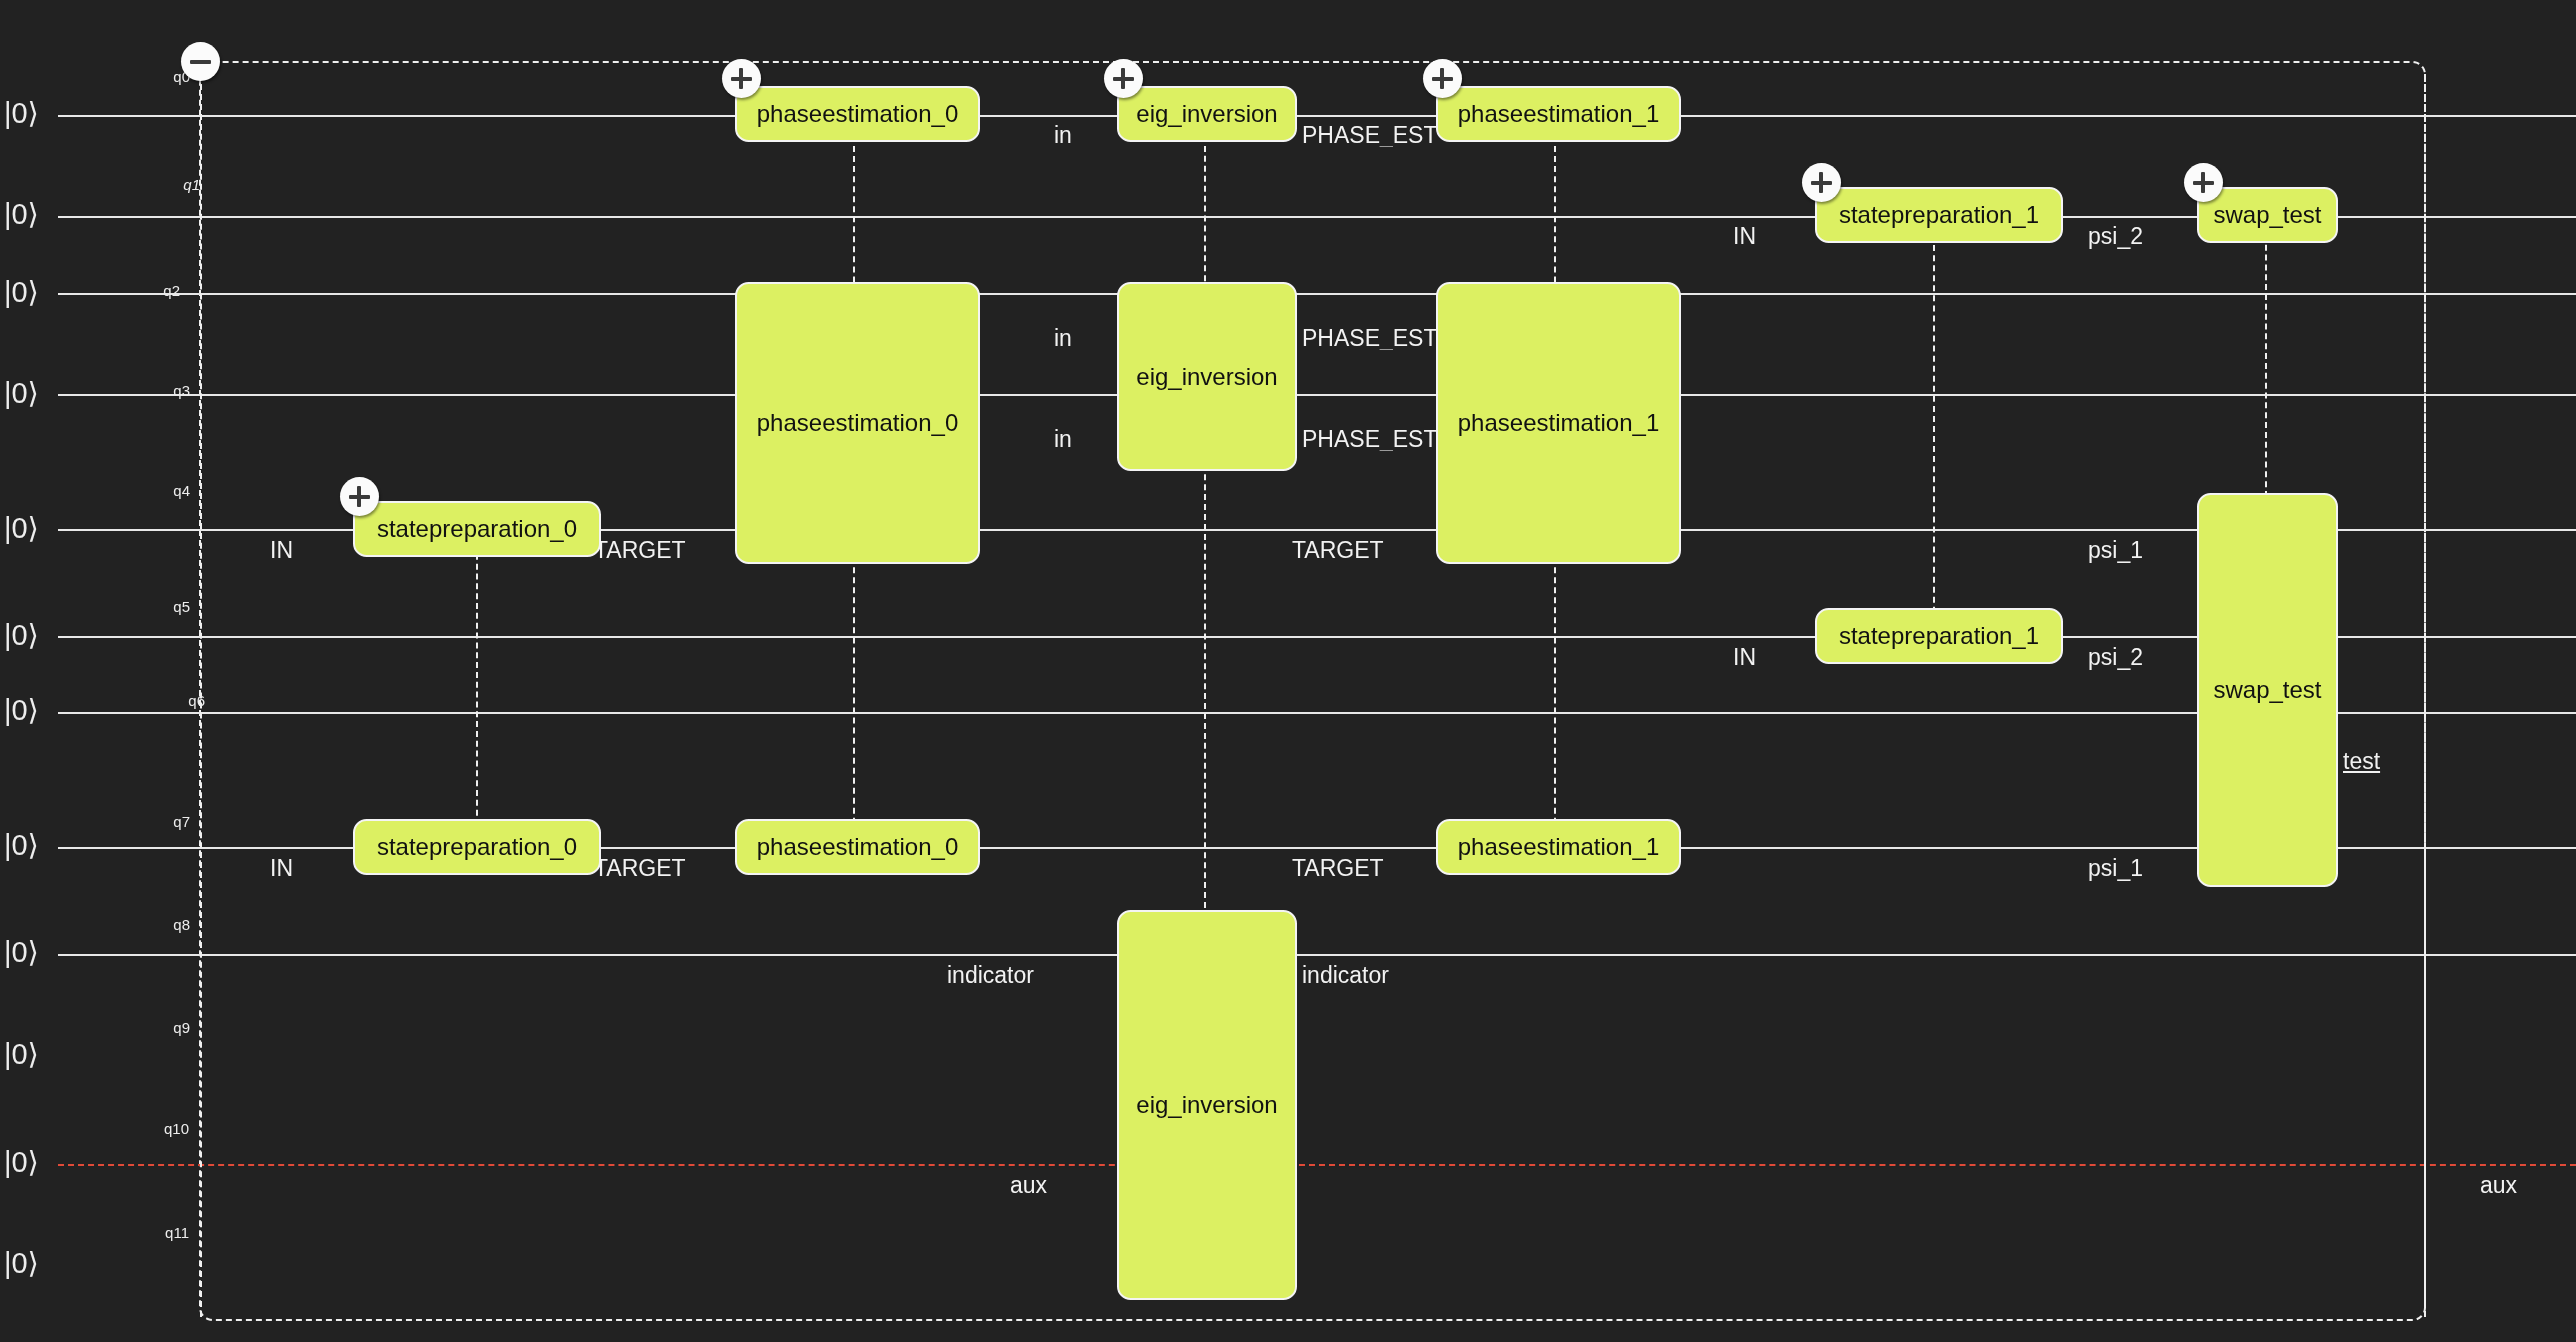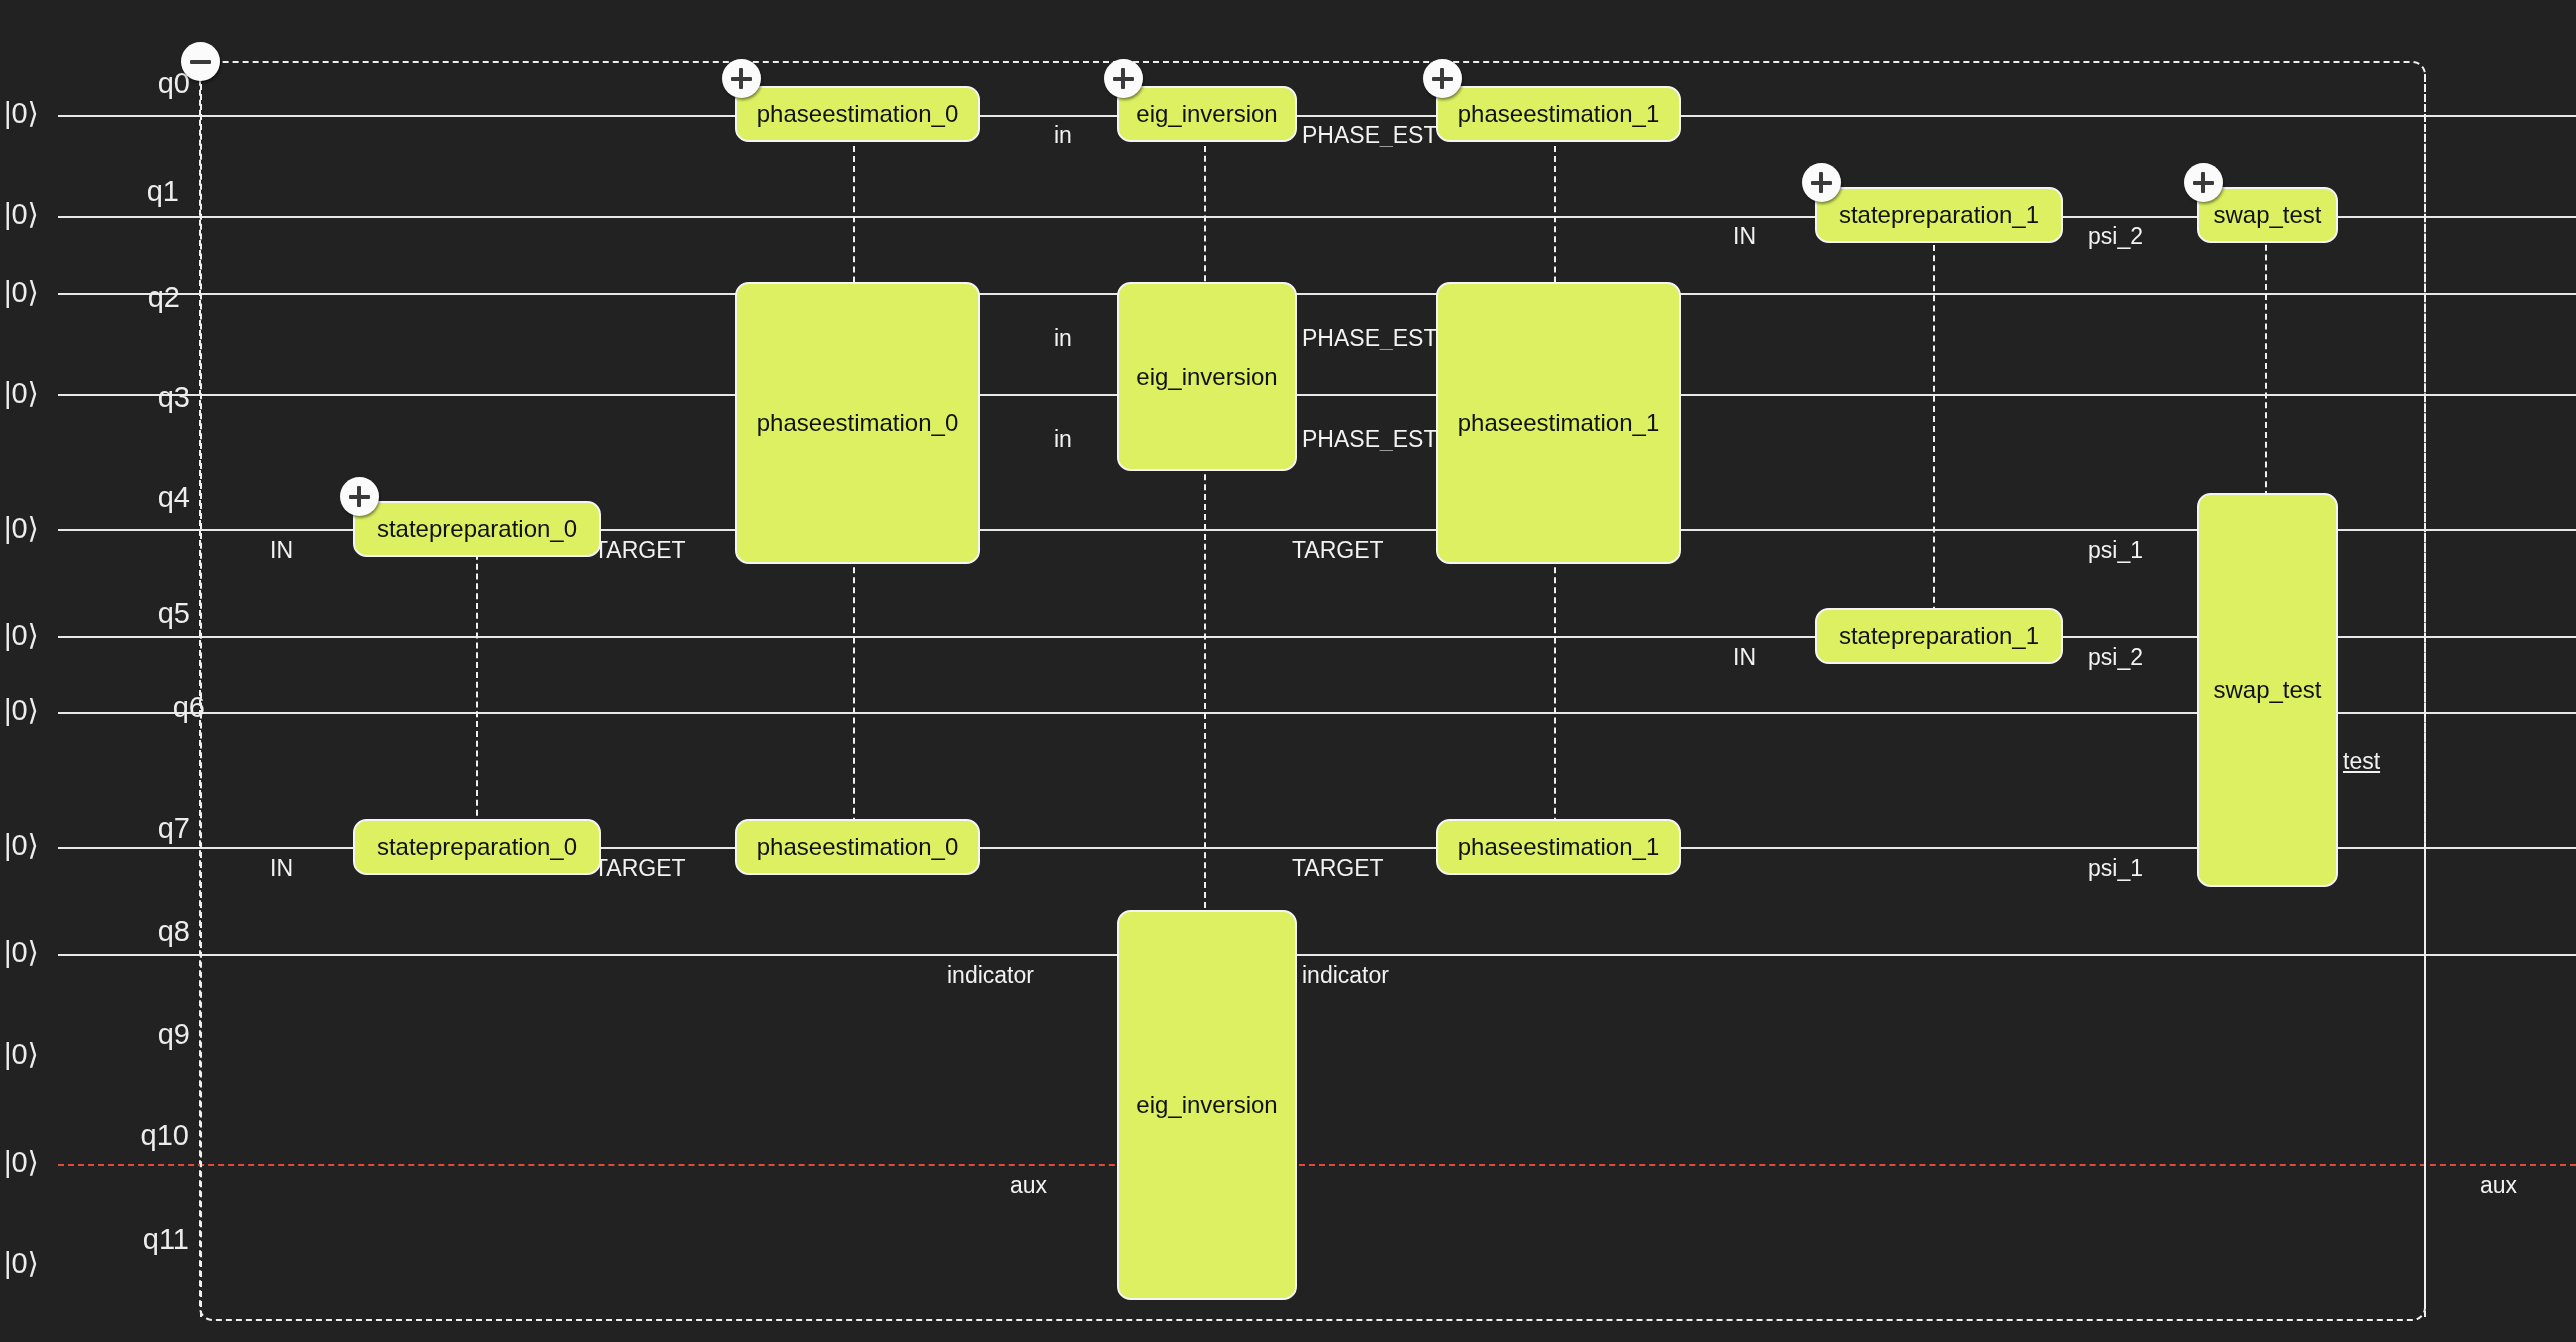--- a/index.html
+++ b/index.html
@@ -30,21 +30,21 @@
     position: absolute;
     color: #ededed;
     font-size: 29px;
     line-height: 1;
     letter-spacing: 0px;
     white-space: nowrap;
   }
   .qlabel {
     position: absolute;
     color: #ededed;
-    font-size: 29px;
+    font-size: 15px;
     line-height: 1;
     white-space: nowrap;
     text-align: right;
   }
 
   
   .container-box {
     position: absolute;
     border: 2.9px dashed #f0f0f0;
     border-radius: 13.6px;
@@ -120,21 +120,21 @@
 <div id="canvas">
 
   <div class="container-box" style="left:199px; top:61px; width:2227px; height:1260px;"></div>
 
   <div class="ket" style="left:3.9px; top:99px;">|0⟩</div>
   <div class="wire" style="left:58px; top:115px; width:2518px;"></div>
   <div class="qlabel" style="left:141px; top:69px; width:49px;">q0</div>
 
   <div class="ket" style="left:3.9px; top:200px;">|0⟩</div>
   <div class="wire" style="left:58px; top:216px; width:2518px;"></div>
-  <div class="qlabel" style="left:130px; top:177px; width:49px;">q1</div>
+  <div class="qlabel" style="left:151px; top:177px; width:49px;font-style:italic;">q1</div>
 
   <div class="ket" style="left:3.9px; top:278px;">|0⟩</div>
   <div class="wire" style="left:58px; top:293px; width:2518px;"></div>
   <div class="qlabel" style="left:131px; top:283px; width:49px;">q2</div>
 
   <div class="ket" style="left:3.9px; top:379px;">|0⟩</div>
   <div class="wire" style="left:58px; top:394px; width:2518px;"></div>
   <div class="qlabel" style="left:141px; top:383px; width:49px;">q3</div>
 
   <div class="ket" style="left:3.9px; top:514px;">|0⟩</div>

